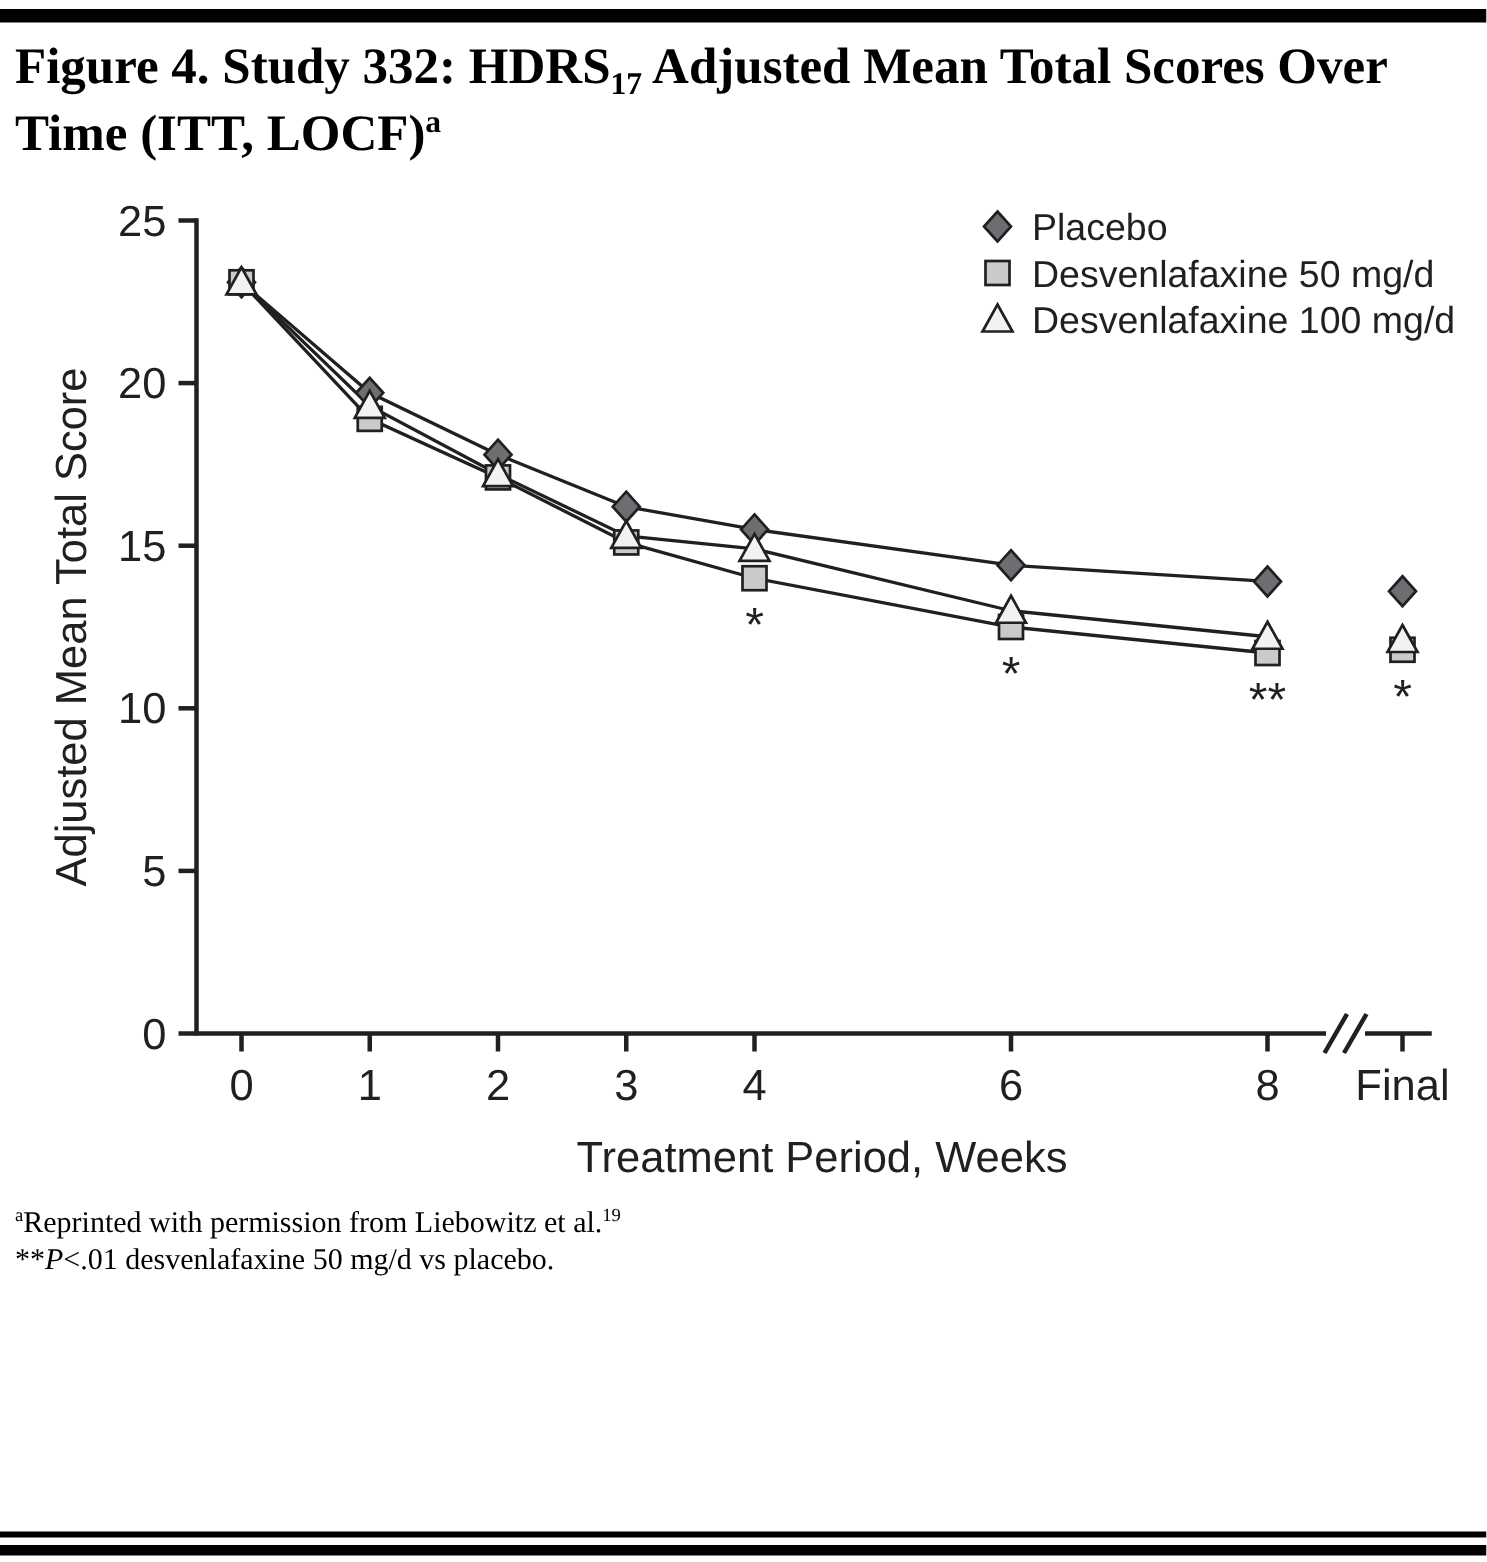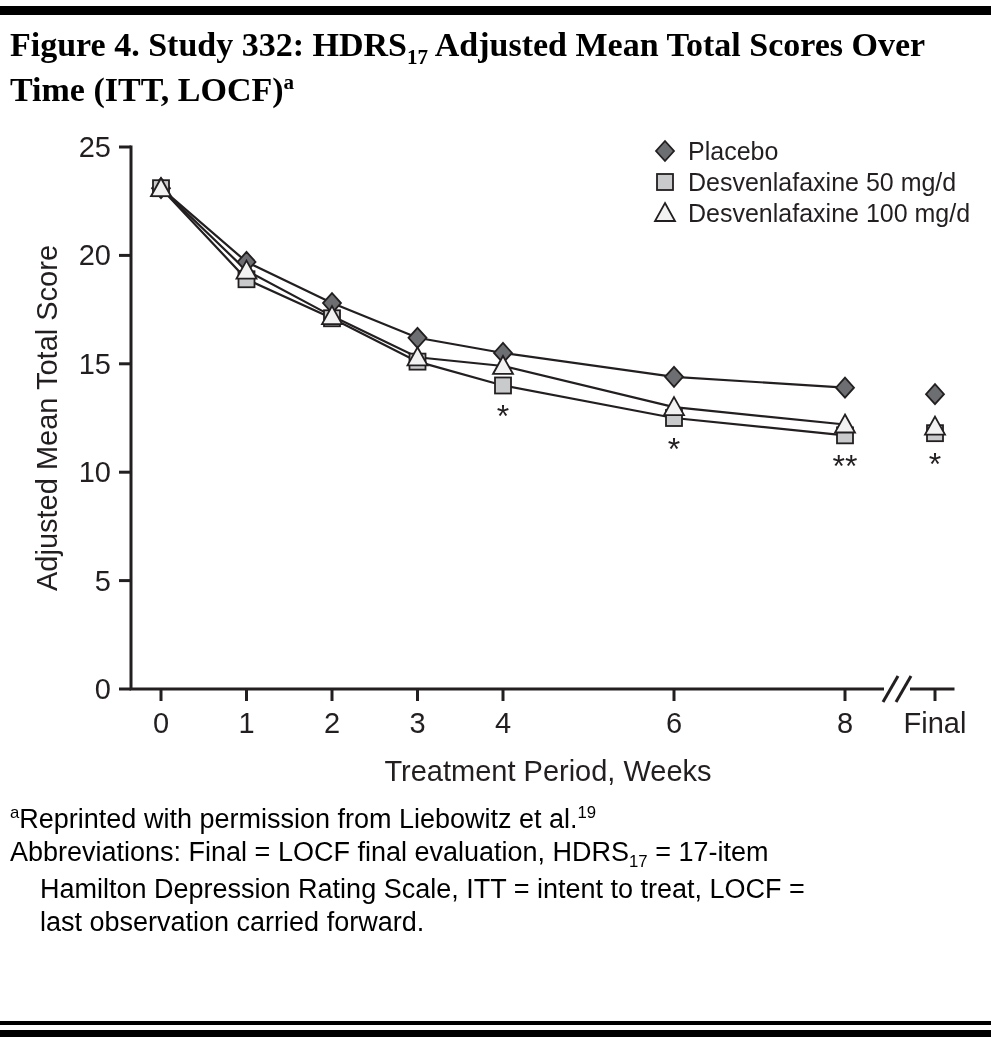--- a/index.html
+++ b/index.html
@@ -5,21 +5,21 @@
   *{box-sizing:border-box}
   html,body{margin:0;padding:0}
   body{width:991px;height:1041px;background:#ffffff;color:#000;
        font-family:"Liberation Sans",sans-serif;position:relative;overflow:hidden}
   .top-rule{margin-top:6px;height:9px;background:#000}
   .title{font-family:"Liberation Serif",serif;font-weight:600;font-size:34px;
          line-height:1.2;margin:10px 18px 0 10px;color:#000;max-width:965px}
   .title sub,.title sup{font-size:62%}
   #chart-svg{display:block}
   svg text{font-family:"Liberation Sans",sans-serif;fill:#231f20}
-  .footnotes{font-family:Liberation Sans, sans-serif;font-size:27px;line-height:1.22;
+  .footnotes{font-family:Liberation Serif, serif;font-size:20px;line-height:1.22;
              margin:2px 0 0 10px;color:#000}
   .footnotes p{margin:0}
   .footnotes sup,.footnotes sub{font-size:62%}
   .footnotes i{font-style:italic}
   .abbrev{max-width:832px;padding-left:30px;text-indent:-30px}
   .bottom-rules{position:absolute;left:0;right:0;bottom:4px}
   .rule-thin{height:4px;background:#000;margin-bottom:5px}
   .rule-thick{height:7px;background:#000}
 </style>
 </head>
@@ -100,21 +100,21 @@
       <path d="M 665 30 L 674 40 L 665 50 L 656 40 Z" fill="#6d6e71" stroke="#231f20" stroke-width="1.8"></path>
       <text x="688" y="49" font-size="25">Placebo</text>
       <rect x="657" y="63" width="16" height="16" fill="#c9cacc" stroke="#231f20" stroke-width="1.8"></rect>
       <text x="688" y="80" font-size="25">Desvenlafaxine 50 mg/d</text>
       <path d="M 665 92 L 675 110 L 655 110 Z" fill="#f2f2f3" stroke="#231f20" stroke-width="1.8"></path>
       <text x="688" y="111" font-size="25">Desvenlafaxine 100 mg/d</text>
     </svg>
 
   <div class="footnotes">
     <p><sup>a</sup><span>Reprinted with permission from Liebowitz et al.</span><sup>19</sup></p>
-    <p class="abbrev"><span>Abbreviations: Final = LOCF final evaluation, HDRS</span><sub>17</sub><span> = 17-item Hamilton Depression Rating Scale, ITT = intent to treat, LOCF = last observation carried forward.</span></p>
+    <p><span>**</span><i>P</i><span>&lt;.01 desvenlafaxine 50 mg/d vs placebo.</span></p>
   </div>
 
   <div class="bottom-rules">
     <div class="rule-thin"></div>
     <div class="rule-thick"></div>
   </div>
 
 </div>
 
 </body></html>

